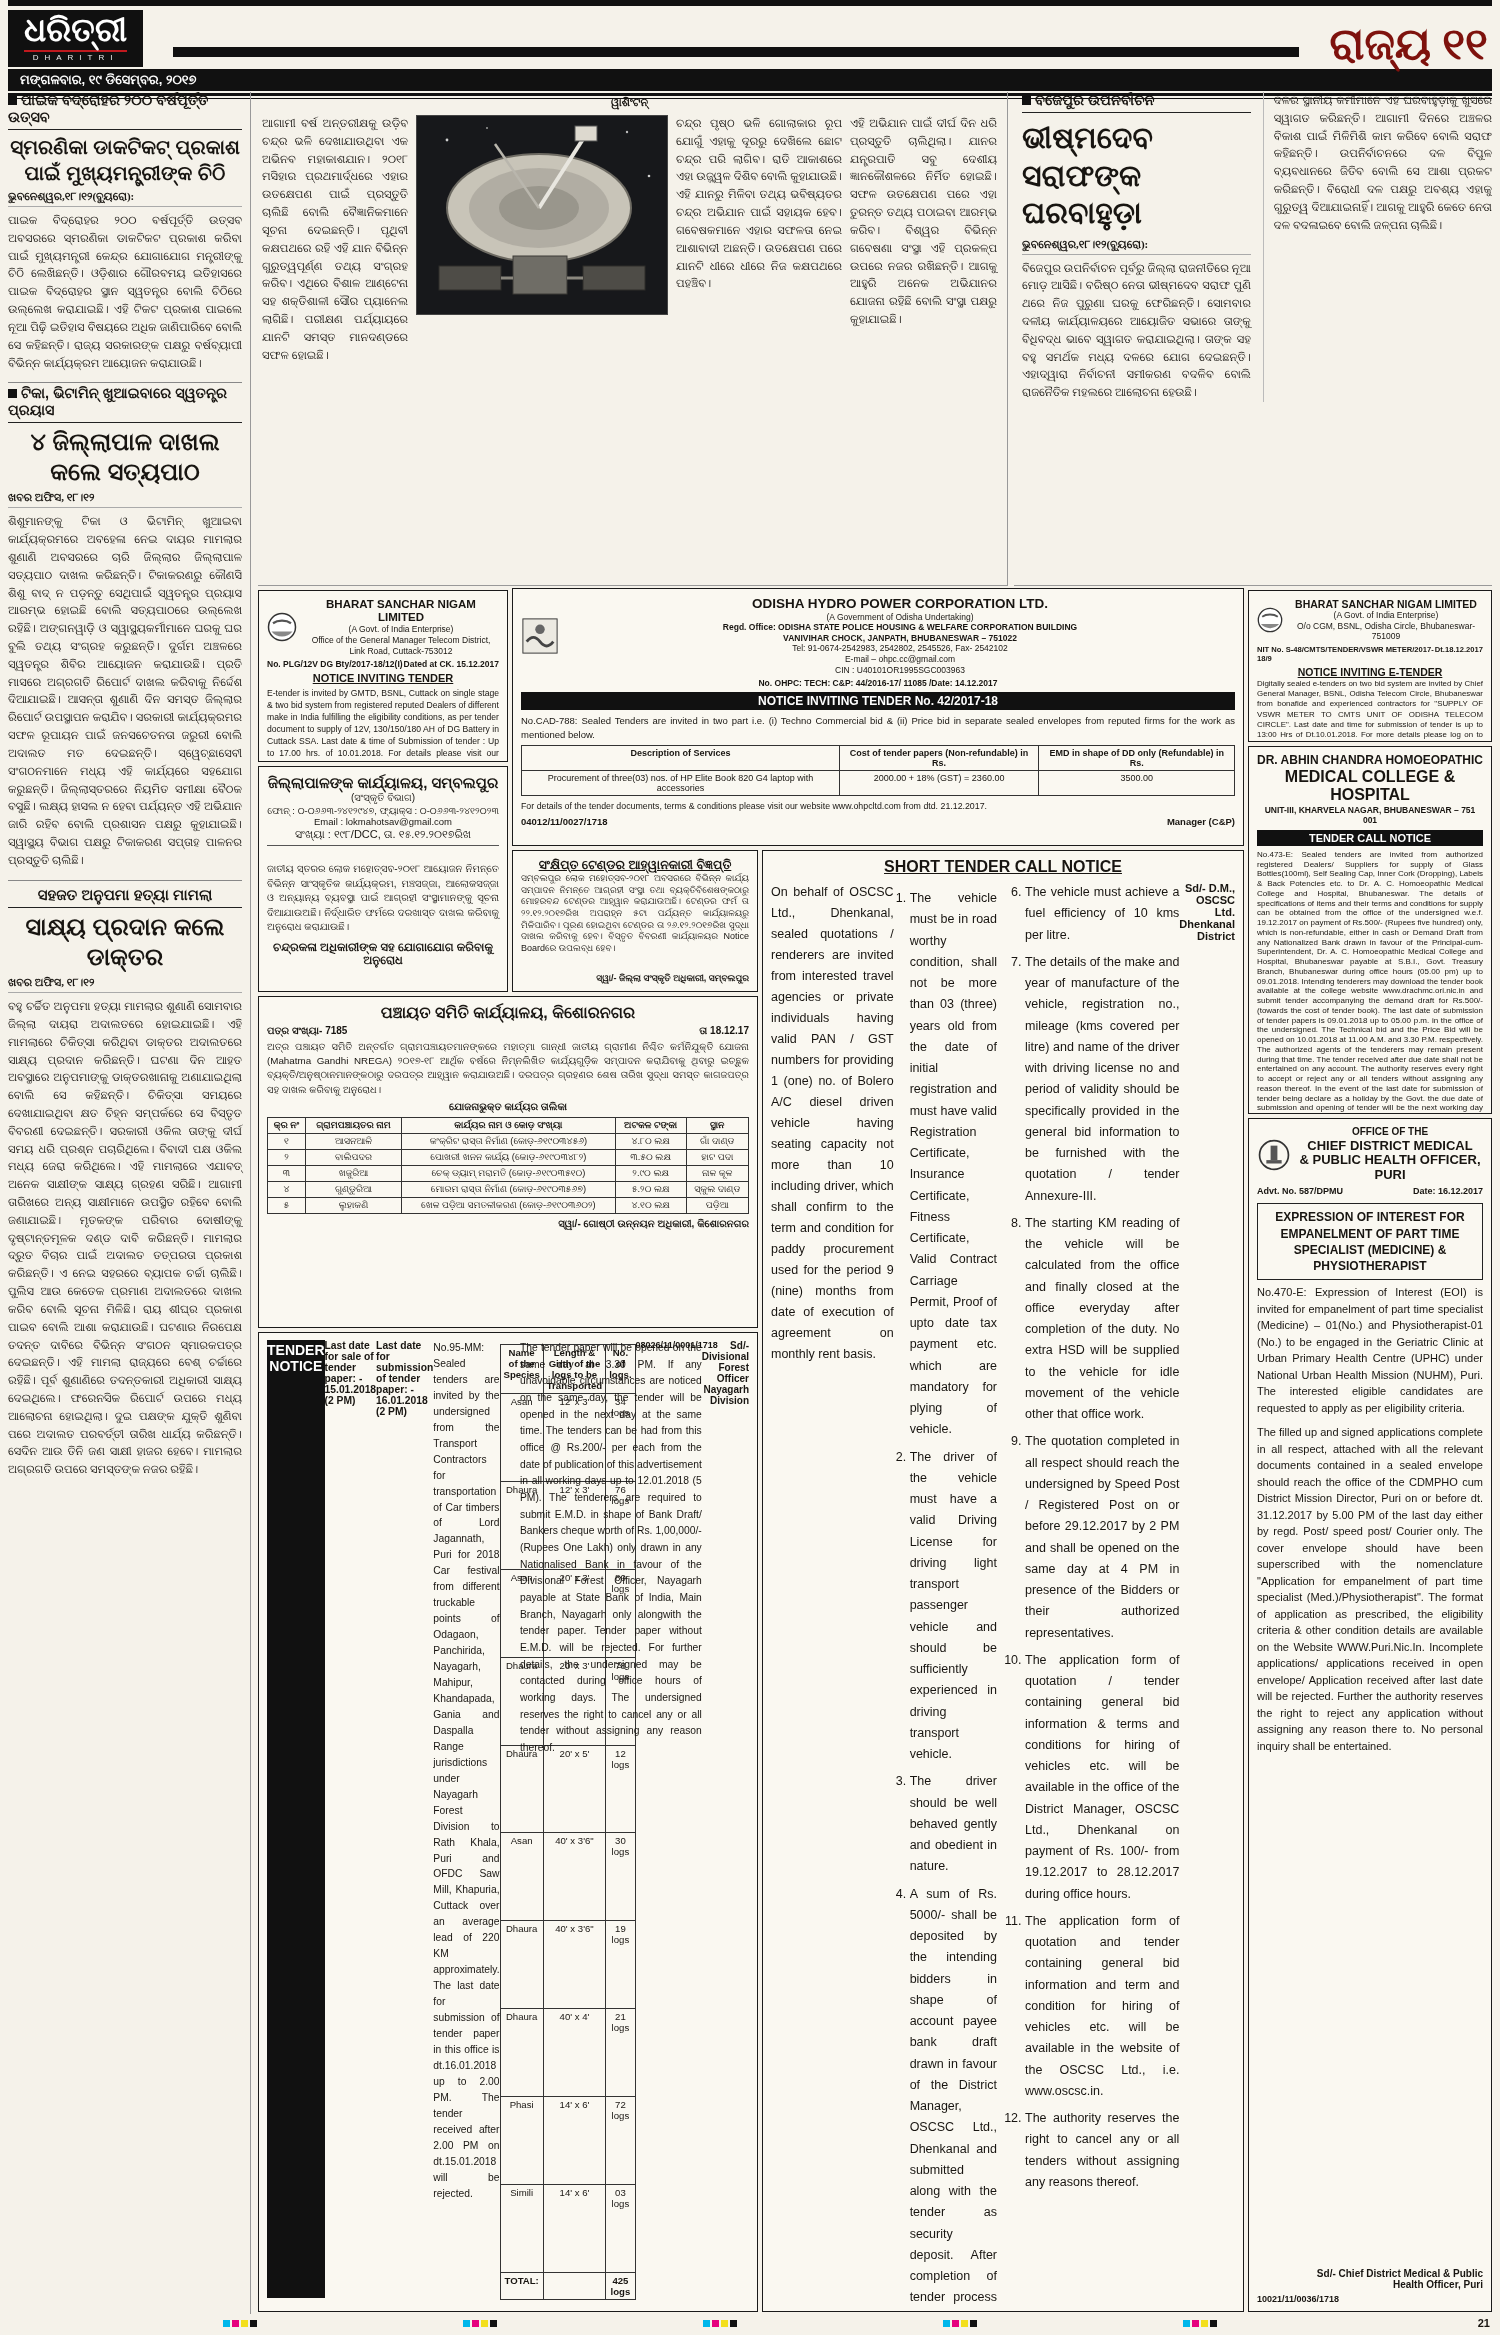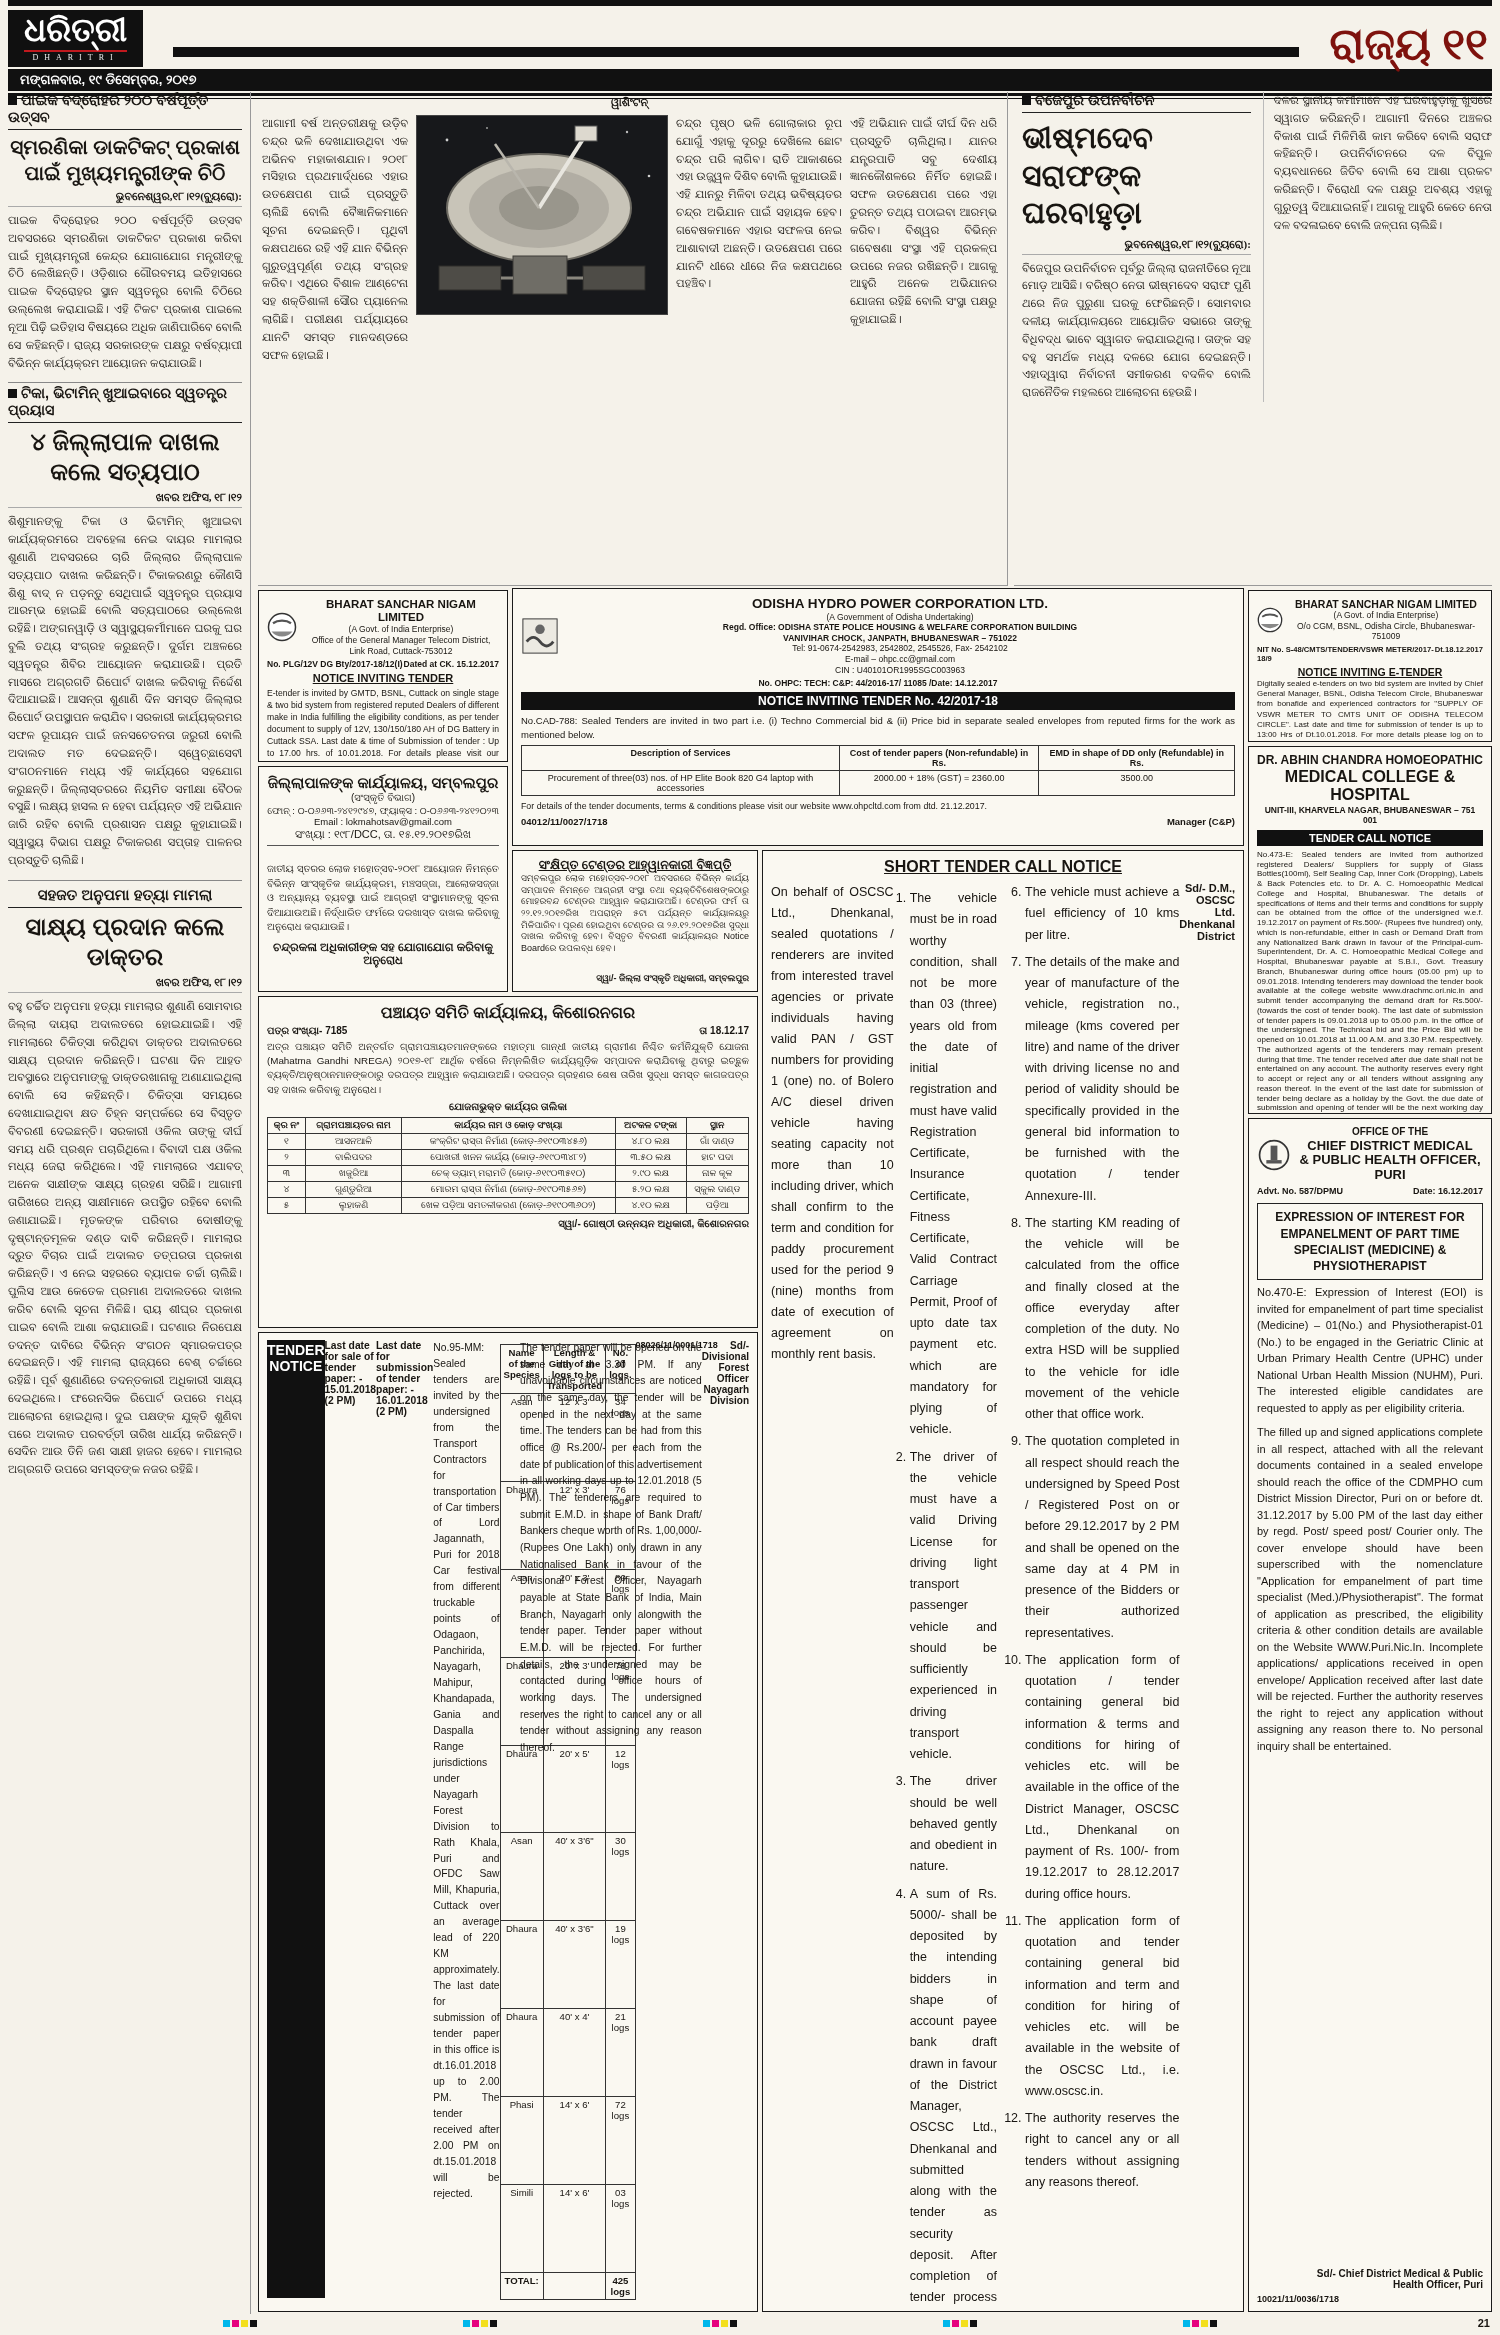--- a/index.html
+++ b/index.html
@@ -6,32 +6,32 @@
   html,body{width:1500px;height:2335px}
   body{background:#dedbd2;font-family:"Liberation Serif","DejaVu Serif",serif;color:#181511;position:relative}
   .page{position:absolute;inset:0;background:#f5f2ea;overflow:hidden}
 
   
   header{position:absolute;left:8px;right:8px;top:0}
   .top-strip{height:6px;background:#111}
   .mast-row{display:flex;align-items:flex-end;gap:30px;padding:4px 0 2px}
   .logo-box{background:#101010;color:#fff;padding:3px 16px 5px;text-align:center}
   .logo-main{font-size:33px;font-weight:bold;line-height:1.05;display:block}
-  .logo-sub{font-size:8px;letter-spacing:6px;display:block;color:#eee;border-top:2px solid #c0191e;margin-top:2px;padding-top:1px;font-family:Liberation Serif, serif}
+  .logo-sub{font-size:8px;letter-spacing:6px;display:block;color:#eee;border-top:2px solid #c0191e;margin-top:2px;padding-top:1px;font-family:Liberation Sans, sans-serif}
   .mast-fill{flex:1;height:10px;background:#111;margin-bottom:10px}
   .page-label{font-size:44px;font-weight:bold;color:#7e120d;line-height:1;padding-right:4px;white-space:nowrap}
   .date-bar{background:#111;color:#fff;font-weight:bold;font-size:13px;padding:3px 12px;font-family:"Liberation Sans",sans-serif}
   .double-rule{border-top:3px solid #111;border-bottom:1px solid #111;height:6px;margin-top:2px}
 
   
   .kicker{font-weight:bold;font-size:14.5px;border-bottom:1.5px solid #222;padding-bottom:3px;margin-bottom:4px;font-family:"Liberation Sans","DejaVu Sans",sans-serif}
   .bullet{display:inline-block;width:9px;height:9px;background:#111;margin-right:4px}
   .headline-s{font-size:20px;font-weight:bold;line-height:1.3;text-align:center;margin:4px 0;font-family:"Liberation Sans","DejaVu Sans",sans-serif}
   .headline-m{font-size:24px;font-weight:bold;line-height:1.25;text-align:center;margin:4px 0;font-family:"Liberation Sans","DejaVu Sans",sans-serif}
-  .byline{text-align:right;font-weight:bold;font-size:11px;margin:3px 0 5px;border-bottom:1px solid #aaa;padding-bottom:3px}
+  .byline{text-align:left;font-weight:bold;font-size:11px;margin:3px 0 5px;border-bottom:1px solid #aaa;padding-bottom:3px}
   .art-body{font-size:11.5px;line-height:1.55;text-align:justify}
   .art{border-bottom:1px solid #888;padding-bottom:10px;margin-bottom:2px}
 
   #col-left{position:absolute;left:8px;top:92px;width:243px;height:2222px;overflow:hidden;border-right:1px solid #999;padding-right:8px}
 
   #space-art{position:absolute;left:258px;top:92px;width:750px;height:494px;overflow:hidden;border-right:1px solid #999;padding:0 10px 0 4px;border-bottom:1px solid #999}
   .space-head{font-size:44px;font-weight:bold;text-align:center;line-height:1.2;font-family:"Liberation Sans","DejaVu Sans",sans-serif}
   .space-byline{text-align:center;font-weight:bold;font-size:11px;margin:4px 0 6px}
   .space-cols{display:flex;gap:8px}
   .sc1{width:146px}.sc2{width:252px}.sc3{width:166px}.sc4{flex:1}

